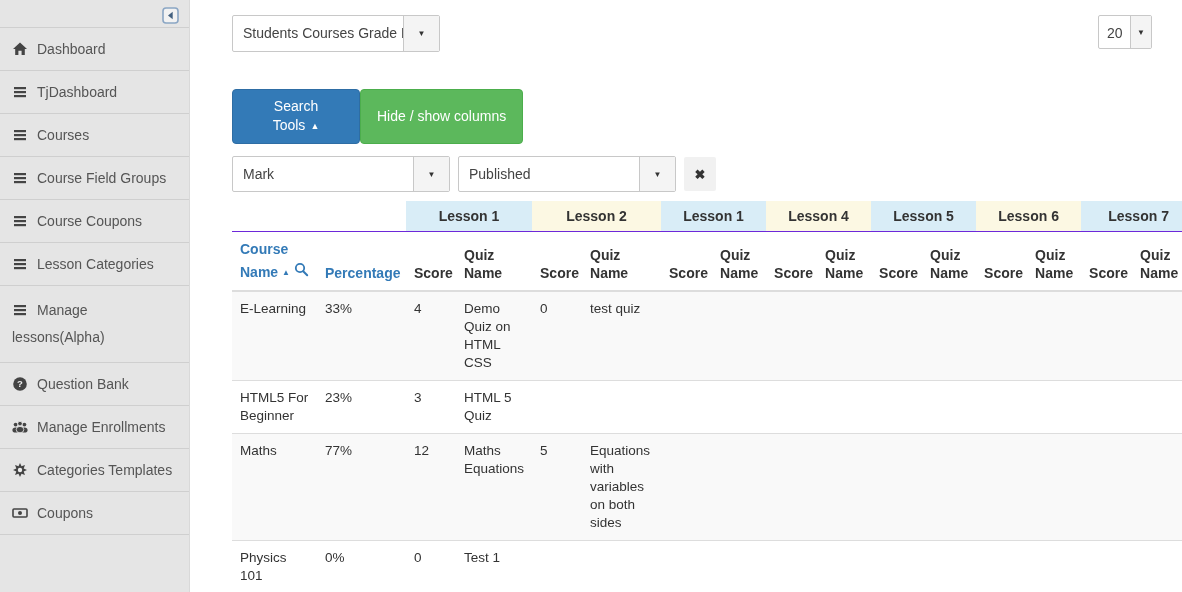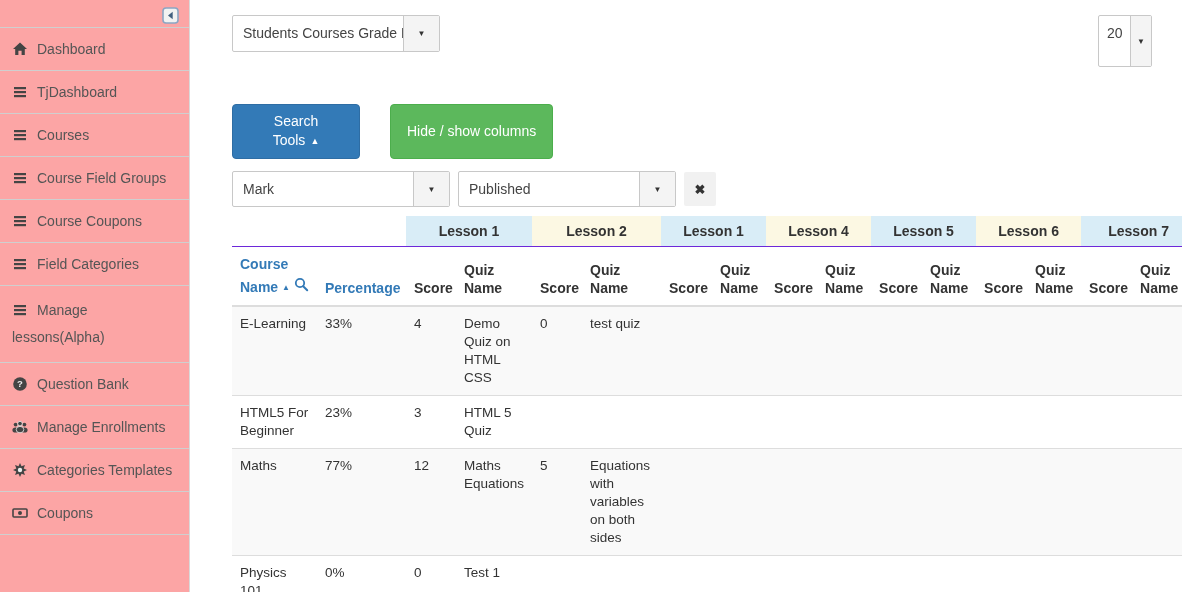--- a/index.html
+++ b/index.html
@@ -1,49 +1,49 @@
 <!DOCTYPE html>
 <html><head>
 <meta charset="utf-8">
 <style>
   * { box-sizing: border-box; margin: 0; padding: 0; }
   html, body { width: 1182px; height: 592px; overflow: hidden; }
   body { font-family: "Liberation Sans", sans-serif; background: #fff; color: #333; }
   .app { display: flex; width: 1182px; height: 592px; }
 
   
-  .sidebar { width: 190px; flex: 0 0 190px; background: #fca5a5; border-right: 1px solid #d9d9d9; }
+  .sidebar { width: 190px; flex: 0 0 190px; background: #e5e5e5; border-right: 1px solid #d9d9d9; }
   .collapse-row { height: 28px; position: relative; border-bottom: 1px solid #cfcfcf; }
   .collapse-btn { position: absolute; right: 10px; top: 7px; width: 17px; height: 17px; cursor: pointer; }
   .side-item { display: block; padding: 11px 12px; font-size: 14px; color: #555;
                border-bottom: 1px solid #cfcfcf; line-height: 20px; cursor: pointer; text-decoration: none; }
   .side-item .sicon { display: inline-block; width: 16px; height: 16px; vertical-align: -3px; margin-right: 9px; }
   .side-item.tall { line-height: 27px; }
 
   
   .main { flex: 1; background: #fff; padding: 15px 0 0 42px; overflow: hidden; }
   .row1 { display: flex; justify-content: space-between; align-items: flex-start; padding-right: 30px; }
 
   .selectbox { display: flex; align-items: stretch; height: 37px; background: #fff;
                border: 1px solid #c8c8c8; border-radius: 2px; cursor: pointer; }
   .selectbox .val { flex: 1; font-size: 14px; color: #444; line-height: 35px; padding: 0 10px;
                     white-space: nowrap; overflow: hidden; }
   .selectbox .caretbox { width: 36px; border-left: 1px solid #c8c8c8; background: #f4f4f4;
                          display: flex; align-items: center; justify-content: center; }
   .selectbox .caret { font-size: 8px; color: #333; }
   .report-select { width: 208px; }
-  .pagesize-select { width: 54px; height: 52px; }
+  .pagesize-select { width: 54px; height: 34px; }
   .pagesize-select .caretbox { width: 21px; }
   .pagesize-select .val { padding: 0 8px; line-height: 34px; }
 
   .btn-row { margin-top: 37px; display: flex; }
   .btn { border: 1px solid transparent; border-radius: 4px; font-size: 14px; color: #fff;
          padding: 7px 16px; line-height: 19px; cursor: pointer; font-family: inherit; }
   .btn-primary { background: #337ab7; border-color: #2e6da4; width: 128px; }
-  .btn-success { background: #5cb85c; border-color: #4cae4c; margin-left: 30px; }
+  .btn-success { background: #5cb85c; border-color: #4cae4c; }
   .btn .bcaret { font-size: 9px; vertical-align: 1px; margin-left: 5px; }
 
   .filter-row { margin-top: 12px; display: flex; align-items: center; }
   .filter-select { width: 218px; height: 36px; }
   .filter-select + .filter-select { margin-left: 8px; }
   .clear-btn { margin-left: 8px; width: 32px; height: 34px; background: #f1f1f1; border: none;
                border-radius: 2px; font-size: 13px; color: #333; font-weight: bold; cursor: pointer; }
 
   
   .table-wrap { margin-top: 9px; width: 950px; overflow: hidden; }
@@ -117,21 +117,21 @@
             </g>
           </svg></span><span>Course Coupons</span>
     </a>
     <a class="side-item">
       <span class="sicon"><svg width="16" height="16" viewBox="0 0 16 16">
             <g fill="#444">
               <rect x="2" y="3" width="12" height="2.2"></rect>
               <rect x="2" y="7" width="12" height="2.2"></rect>
               <rect x="2" y="11" width="12" height="2.2"></rect>
             </g>
-          </svg></span><span>Field Categories</span>
+          </svg></span><span>Lesson Categories</span>
     </a>
     <a class="side-item tall">
       <span class="sicon"><svg width="16" height="16" viewBox="0 0 16 16">
             <g fill="#444">
               <rect x="2" y="3" width="12" height="2.2"></rect>
               <rect x="2" y="7" width="12" height="2.2"></rect>
               <rect x="2" y="11" width="12" height="2.2"></rect>
             </g>
           </svg></span><span>Manage lessons(Alpha)</span>
     </a>

